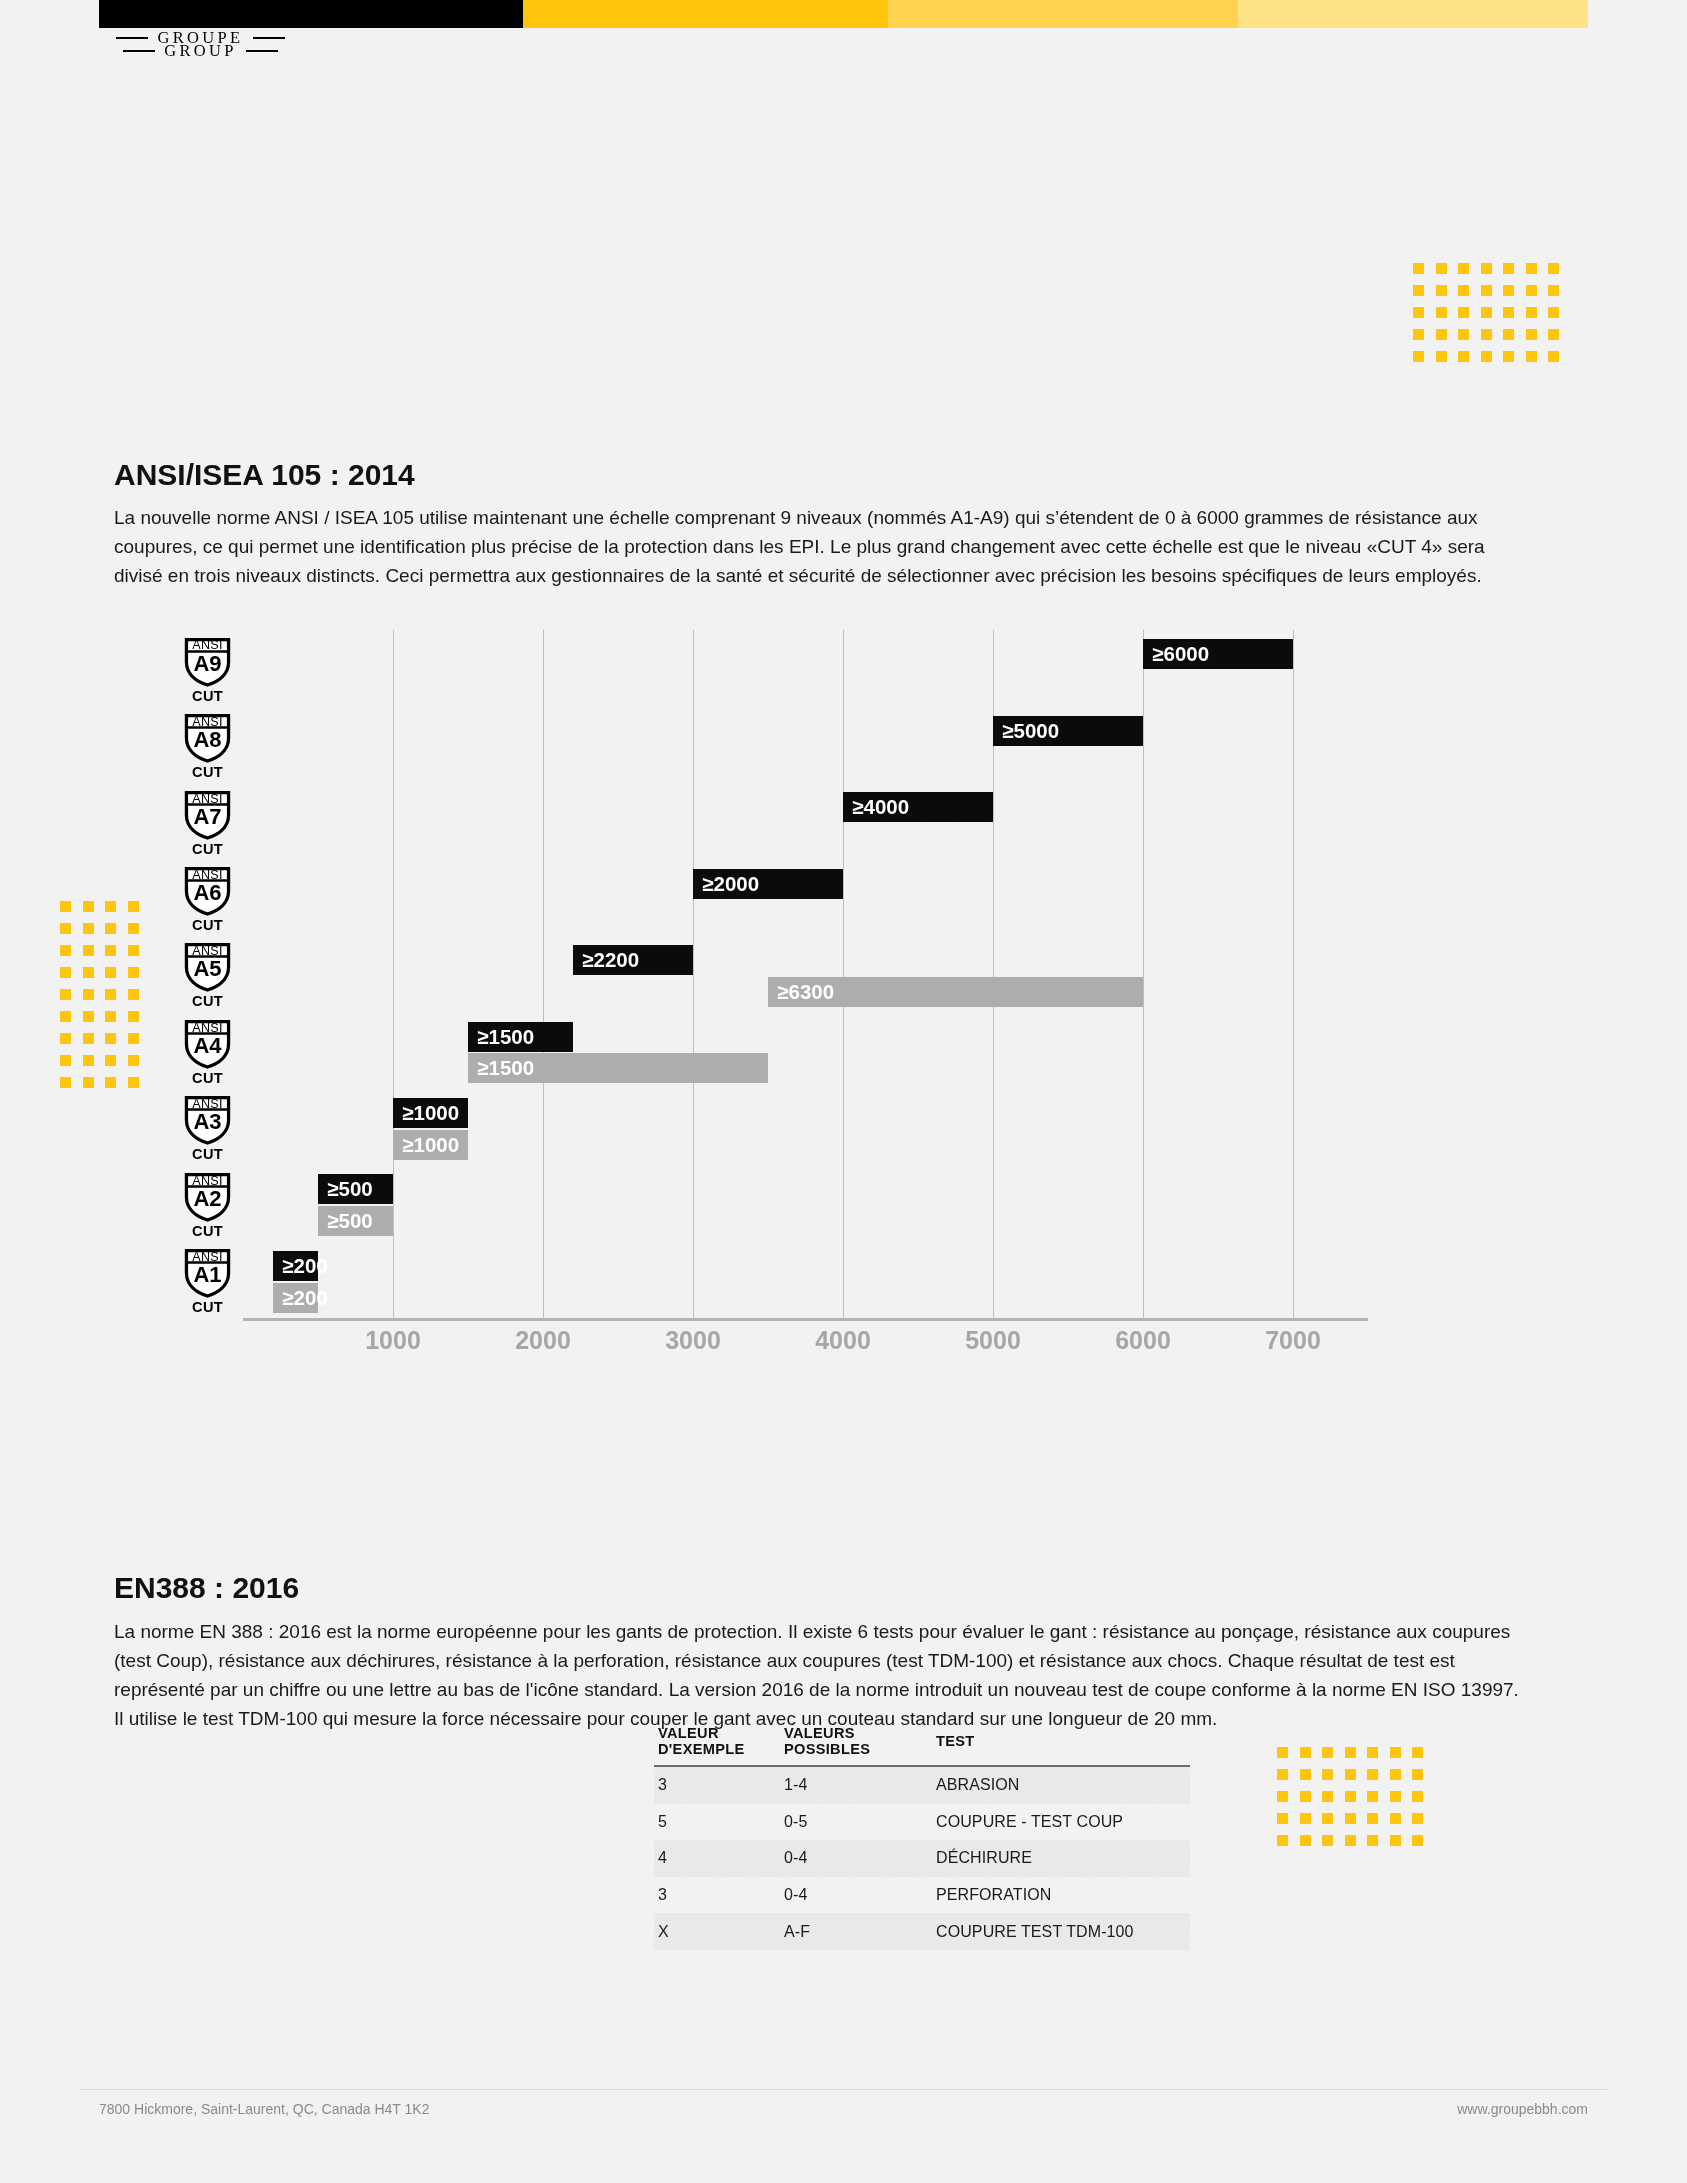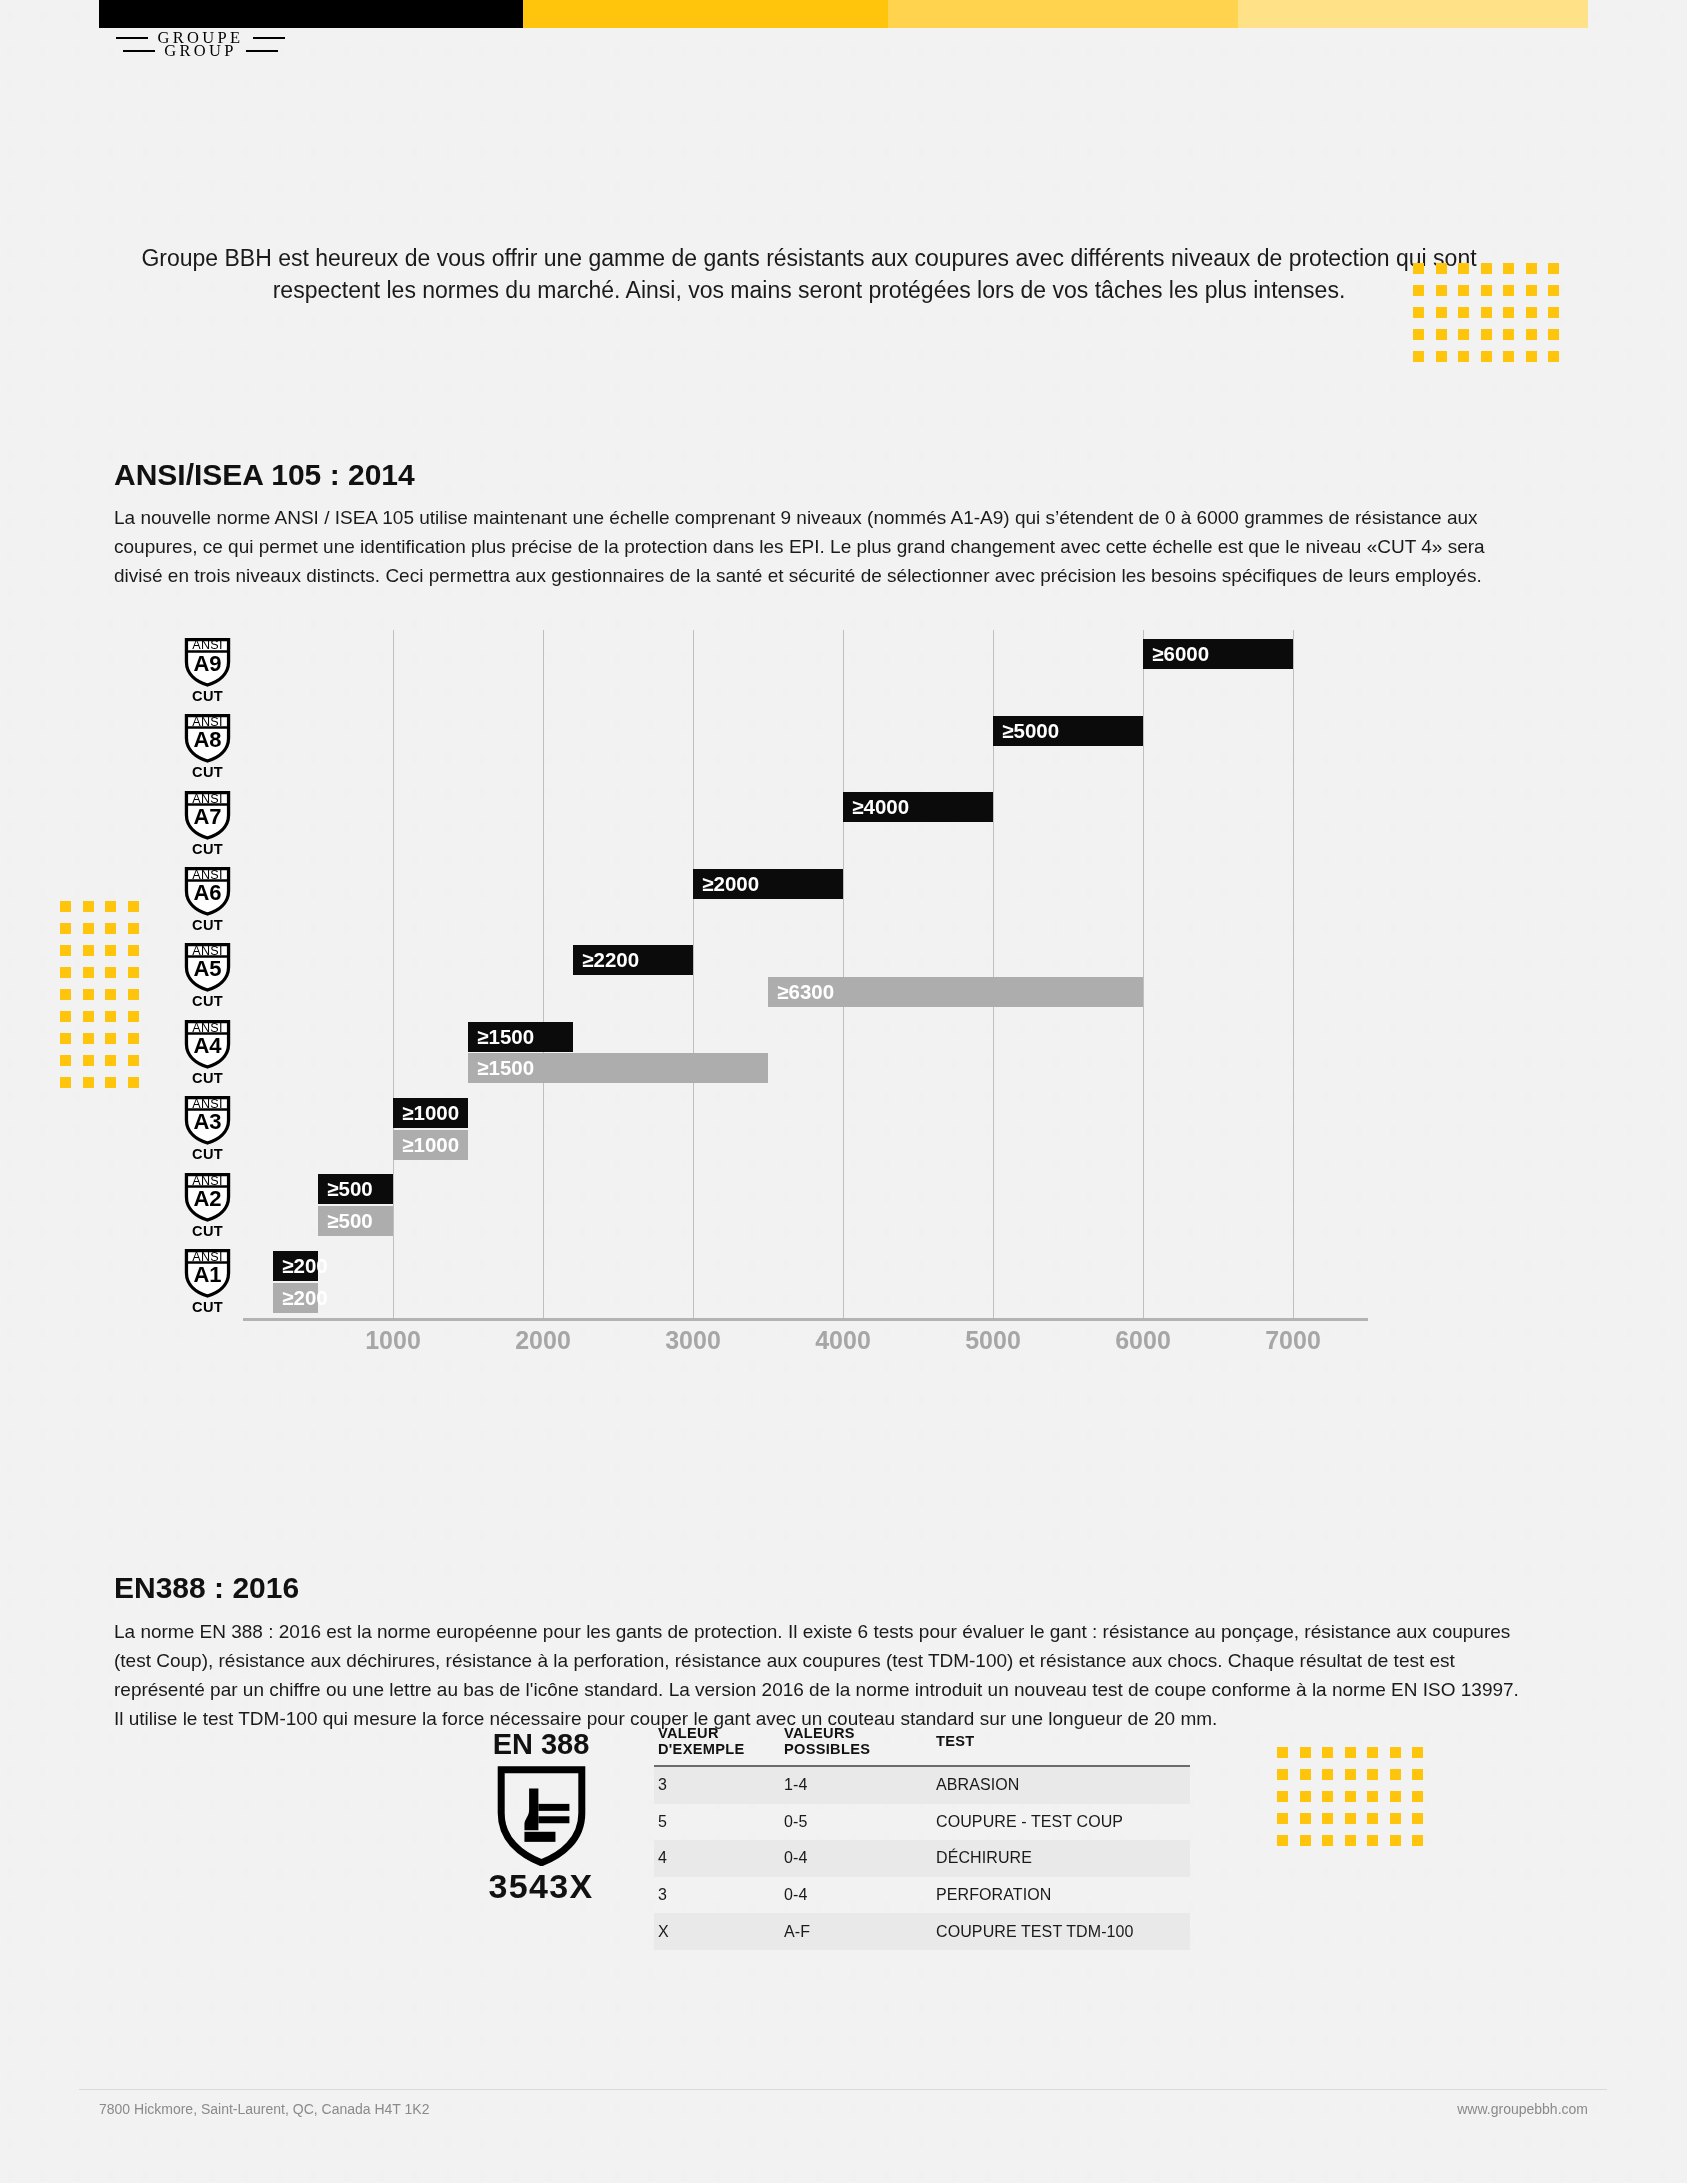--- a/index.html
+++ b/index.html
@@ -3543,21 +3543,20 @@
       <span>GROUPE</span>
       <span class="rule"></span>
     </div>
     <div class="lg-bot">
       <span class="rule"></span>
       <span>GROUP</span>
       <span class="rule"></span>
     </div>
   </div>
 
-  <div id="intro">Groupe BBH est heureux de vous offrir une gamme de gants résistants aux coupures avec différents niveaux de protection qui sont respectent les normes du marché. Ainsi, vos mains seront protégées lors de vos tâches les plus intenses.</div>
 
   <div class="ydots" id="ydots-top" style="grid-template-columns: repeat(7, 22.5px);">
       <i></i>
       <i></i>
       <i></i>
       <i></i>
       <i></i>
       <i></i>
       <i></i>
       <i></i>
@@ -3825,31 +3824,20 @@
           <div class="b-ansi">ANSI</div>
           <div class="b-lvl">A1</div>
         </div>
         <div class="b-cut">CUT</div>
       </div>
     </div>
 
   <div class="sec-h" id="en-h">EN388 : 2016</div>
   <div class="sec-p" id="en-p">La norme EN 388 : 2016 est la norme européenne pour les gants de protection. Il existe 6 tests pour évaluer le gant : résistance au ponçage, résistance aux coupures (test Coup), résistance aux déchirures, résistance à la perforation, résistance aux coupures (test TDM-100) et résistance aux chocs. Chaque résultat de test est représenté par un chiffre ou une lettre au bas de l'icône standard. La version 2016 de la norme introduit un nouveau test de coupe conforme à la norme EN ISO 13997. Il utilise le test TDM-100 qui mesure la force nécessaire pour couper le gant avec un couteau standard sur une longueur de 20 mm.</div>
 
-  <div id="en-icon">
-    <div class="en-lbl">EN 388</div>
-    <svg viewBox="0 0 120 130" width="93" height="101">
-      <path d="M8 6 H112 V62 C112 96 86 116 60 126 C34 116 8 96 8 62 Z" fill="none" stroke="#000" stroke-width="9"></path>
-      <path d="M44 30 L44 58 C44 66 38 70 38 76 L38 84 L56 84 L56 30 Z" fill="#000"></path>
-      <rect x="56" y="50" width="40" height="9" fill="#000"></rect>
-      <rect x="56" y="66" width="40" height="9" fill="#000"></rect>
-      <rect x="38" y="86" width="40" height="13" fill="#000"></rect>
-    </svg>
-    <div class="en-code">3543X</div>
-  </div>
 
   <div id="en-table">
     <table>
       <thead>
         <tr>
           <th class="col-a">VALEUR D'EXEMPLE</th>
           <th class="col-b">VALEURS POSSIBLES</th>
           <th>TEST</th>
         </tr>
       </thead>

